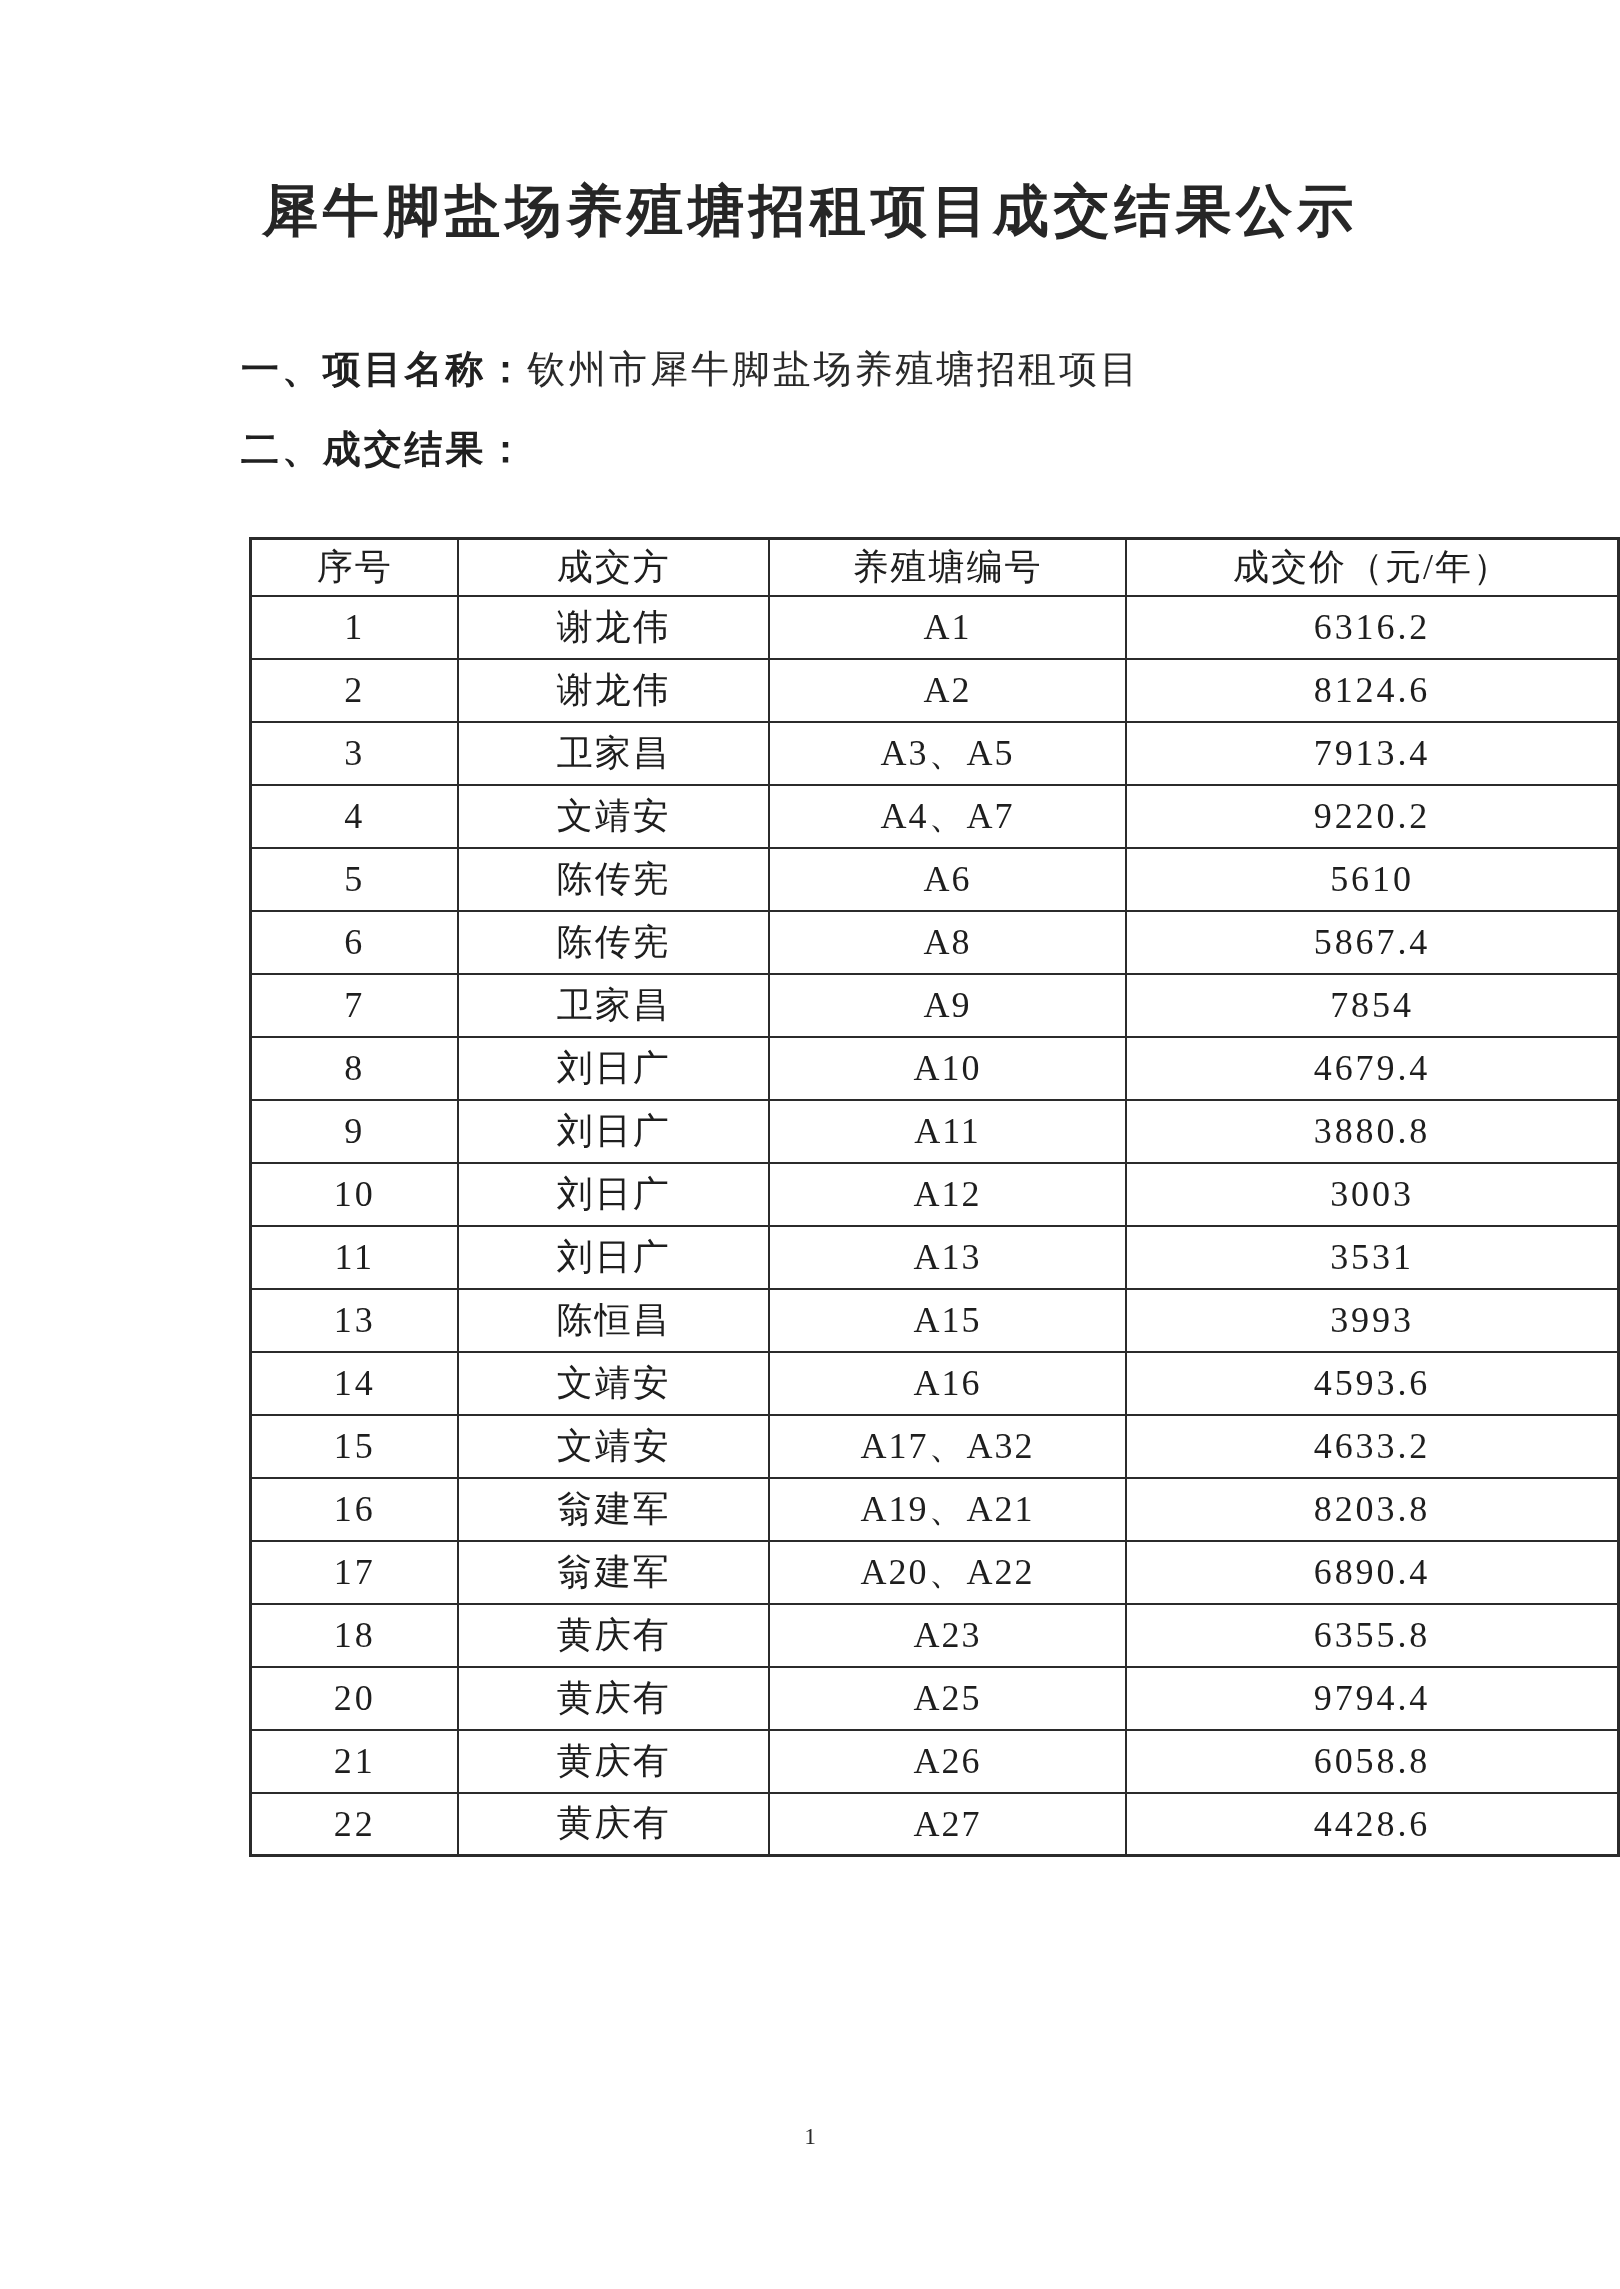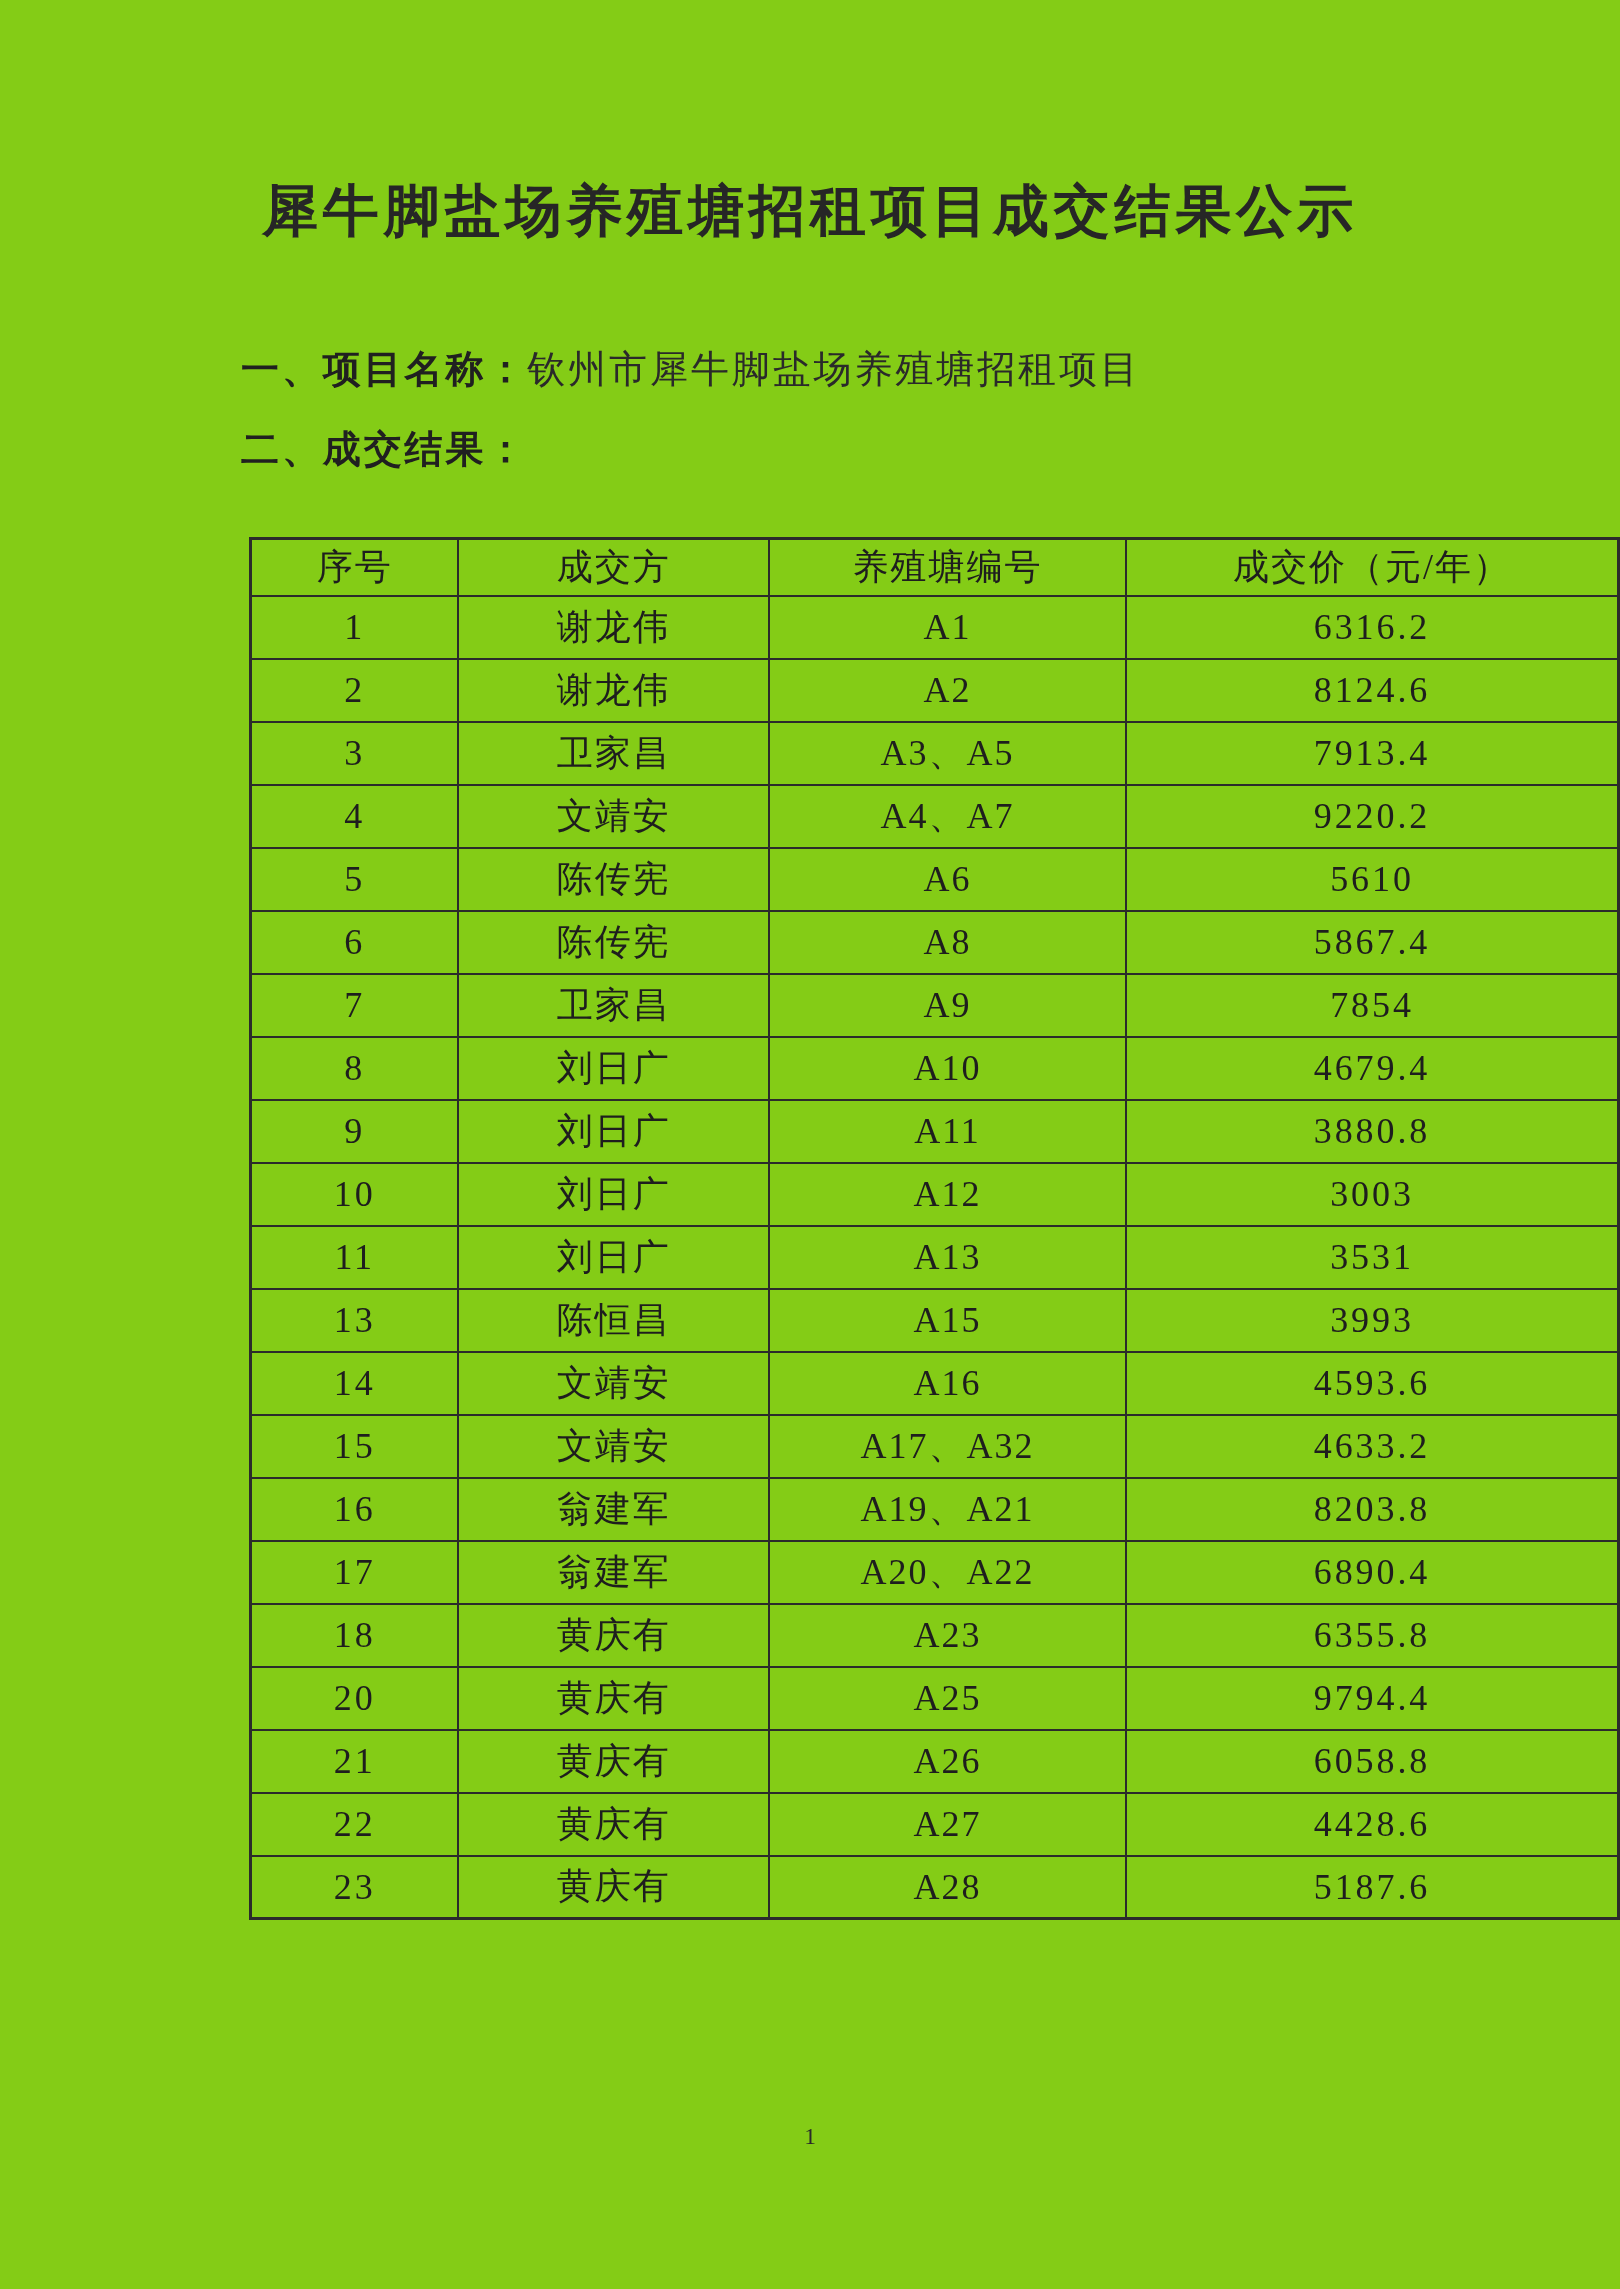--- a/index.html
+++ b/index.html
@@ -3,21 +3,21 @@
 <meta charset="utf-8">
 <style>
   * { box-sizing: border-box; }
   html, body { margin: 0; padding: 0; background: #d9d9d9; }
 
   .page {
     position: relative;
     width: 1620px;
     height: 2290px;
     margin: 0 auto;
-    background: #84cc16;
+    background: #ffffff;
     font-family: "Liberation Serif", "DejaVu Serif", serif;
     color: #1d1d1d;
     overflow: hidden;
   }
 
   .doc-title {
     position: absolute;
     top: 174px;
     left: 0;
     width: 100%;
@@ -235,25 +235,19 @@
           <td>黄庆有</td>
           <td>A26</td>
           <td class="num">6058.8</td>
         </tr>
         <tr>
           <td class="num">22</td>
           <td>黄庆有</td>
           <td>A27</td>
           <td class="num">4428.6</td>
         </tr>
-        <tr>
-          <td class="num">23</td>
-          <td>黄庆有</td>
-          <td>A28</td>
-          <td class="num">5187.6</td>
-        </tr>
       </tbody>
   </table>
 
   <div class="page-number">1</div>
 
 </div>
 
 
 </body></html>

